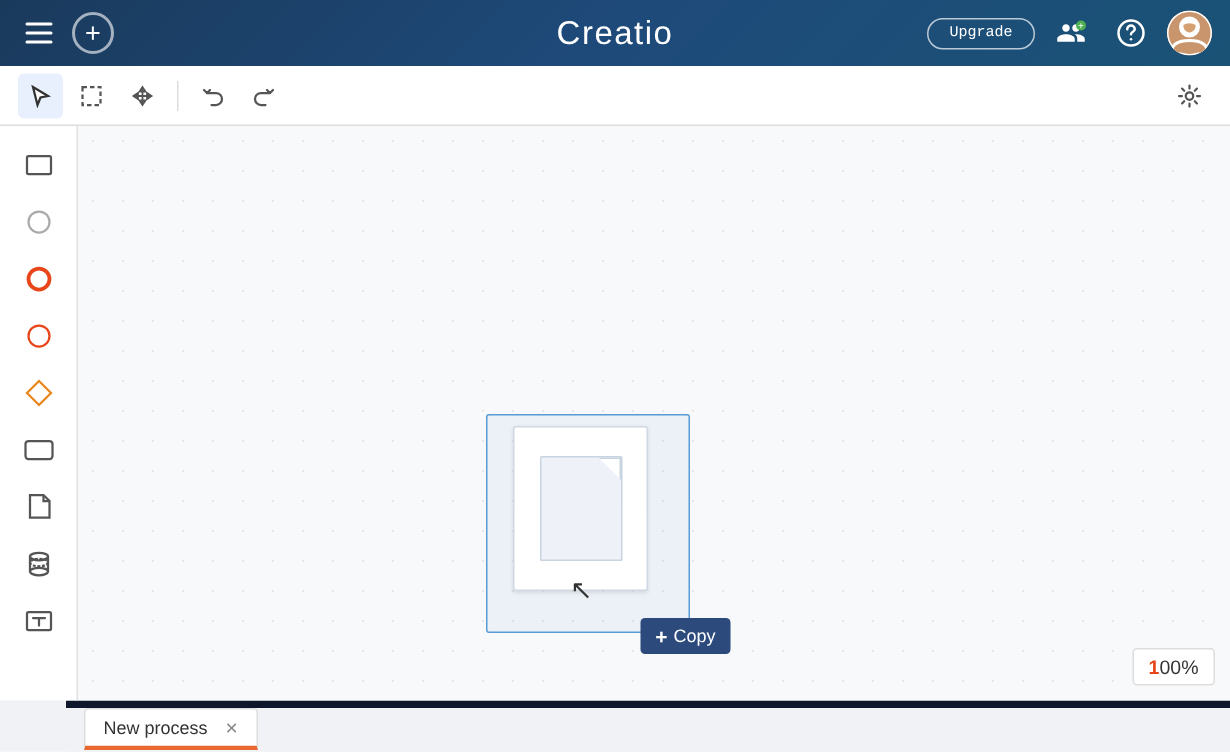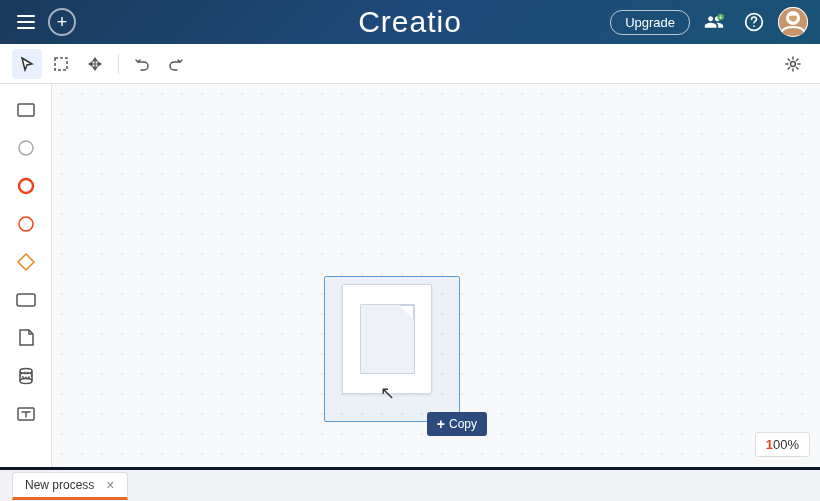--- a/index.html
+++ b/index.html
@@ -24,25 +24,25 @@
       cursor: pointer; color: white;
     }
     .hamburger-lines { display: flex; flex-direction: column; gap: 4px; }
     .hamburger-lines span { display: block; width: 18px; height: 2px; background: white; border-radius: 1px; }
 
     .add-btn {
       width: 28px; height: 28px; border-radius: 50%; border: 2px solid rgba(255,255,255,0.6);
       display: flex; align-items: center; justify-content: center; cursor: pointer; color: white; font-size: 18px;
     }
 
-    .brand-logo { color: white; font-size: 30px; font-weight: 300; letter-spacing: 1px; }
+    .brand-logo { color: white; font-size: 22px; font-weight: 300; letter-spacing: 1px; }
 
     .upgrade-btn {
       background: transparent; border: 1.5px solid rgba(255,255,255,0.7); color: white;
-      padding: 4px 14px; border-radius: 12px; font-size: 13px; cursor: pointer;
+      padding: 4px 14px; border-radius: 12px; font-size: 10px; cursor: pointer; font-family: Liberation Mono, monospace;
     }
 
     .nav-icon-btn {
       width: 32px; height: 32px; display: flex; align-items: center; justify-content: center;
       cursor: pointer; color: white; font-size: 18px; border-radius: 50%;
     }
 
     .avatar {
       width: 30px; height: 30px; border-radius: 50%; overflow: hidden;
       background: #c8a882; display: flex; align-items: center; justify-content: center;
@@ -206,22 +206,22 @@
       padding: 4px 10px;
       font-size: 13px;
       color: #333;
       border-radius: 3px;
       margin-left: 35px;
     }
     .zoom-value-100 { color: #e8461a; font-weight: 600; }
 
     
     .tab-bar {
-      height: 34px; background: #f0f2f5; border-top: 3px solid #0f172a;
-      display: flex; align-items: center; padding: 0 0 0 12px;
+      height: 34px; background: #f0f2f5; border-top: 5px solid #0f172a;
+      display: flex; align-items: flex-start; padding: 0 0 0 12px; margin-left: 44px;
     }
     .tab {
       height: 28px; background: white; border: 1px solid #ddd; border-bottom: none;
       padding: 0 12px; display: flex; align-items: center; gap: 8px;
       font-size: 12px; color: #333; cursor: pointer; border-radius: 3px 3px 0 0;
       border-bottom: 3px solid #e86830;
     }
     .tab-close { color: #888; font-size: 14px; cursor: pointer; margin-left: 4px; }
 
     

